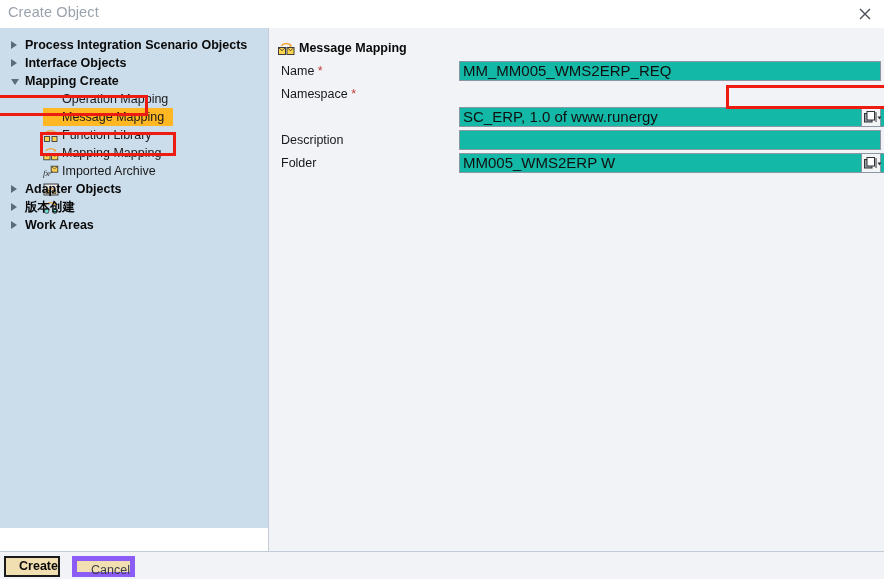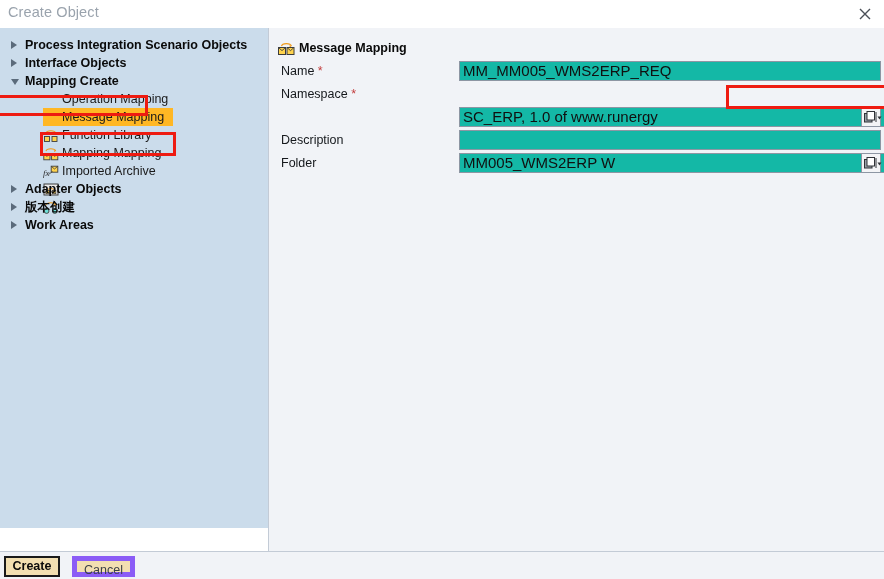--- a/index.html
+++ b/index.html
@@ -217,21 +217,21 @@
     border-top: 1px solid #c3cbd6;
     box-sizing: border-box;
   }
   .btn {
     position: absolute;
     top: 4px;
     height: 21px;
     background: #f2dfb1;
     font-size: 12.5px;
     line-height: 19px;
-    text-align: center;
+    text-align: right;
     box-sizing: border-box;
     cursor: pointer;
     white-space: nowrap;
   }
   .btn-create {
     left: 4px;
     width: 56px;
     border: 2px solid #1a1a1a;
     font-weight: bold;
     color: #0a0a0a;

